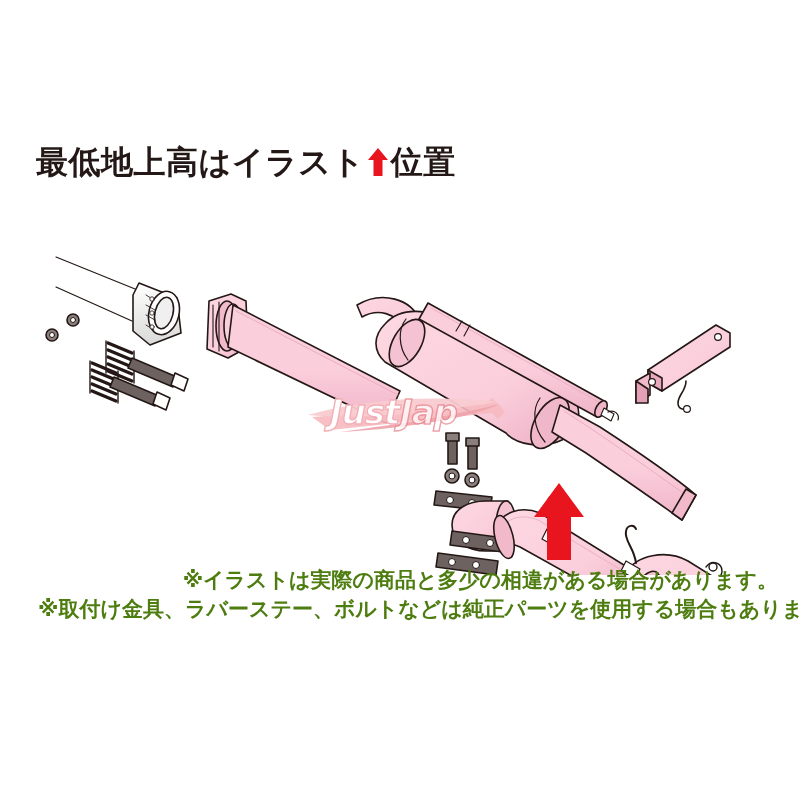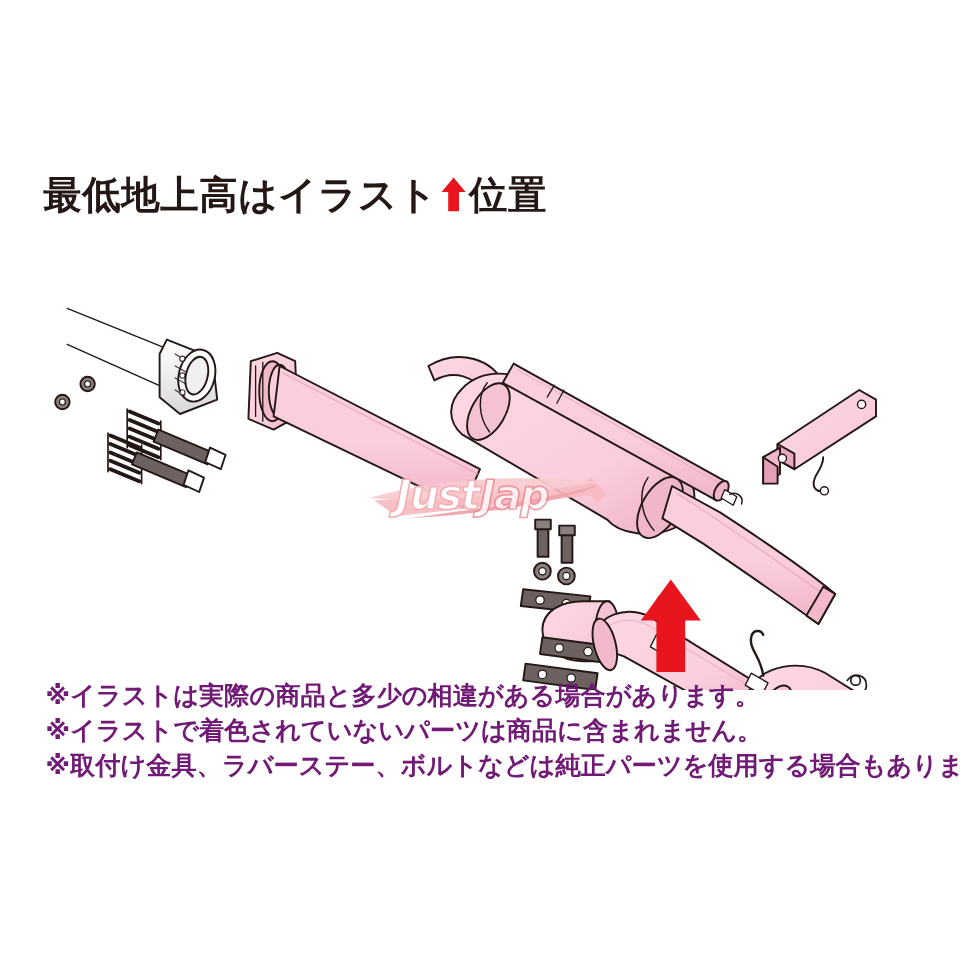--- a/index.html
+++ b/index.html
@@ -14,20 +14,21 @@
     overflow: hidden;
     font-family: "DejaVu Sans", "Liberation Sans", sans-serif;
     color: #231815;
     position: relative;
   }
   #page {
     position: relative;
     width: 800px;
     height: 800px;
     background: #ffffff;
+    text-align: right;
   }
 
   
   .title-row {
     position: absolute;
     left: 36px;
     top: 146px;
     display: flex;
     align-items: center;
     white-space: nowrap;
@@ -53,21 +54,21 @@
   .notes {
     position: absolute;
     left: 38px;
     top: 566px;
     width: 740px;
   }
   .note-line {
     font-size: 21px;
     font-weight: bold;
     line-height: 29px;
-    color: #701a75;
+    color: #4d7c0f;
     white-space: nowrap;
     letter-spacing: 0px;
   }
 
   
   #stage {
     position: absolute;
     left: 0;
     top: 195px;
     width: 800px;
@@ -355,17 +356,16 @@
         <g>
           <text x="330" y="212" font-family="'DejaVu Sans','Liberation Sans',sans-serif" font-size="34" font-weight="bold" font-style="italic" fill="#ffffff" stroke="#F3B0B7" stroke-width="1.4" letter-spacing="-1">Just</text>
           <text x="400" y="212" font-family="'DejaVu Sans','Liberation Sans',sans-serif" font-size="34" font-weight="bold" font-style="italic" fill="#ffffff" stroke="#E8848F" stroke-width="1.4" opacity="0.75" letter-spacing="-1">Jap</text>
         </g>
       </svg>
     </div>
   </div>
 
   <div class="notes">
     <div class="note-line">※イラストは実際の商品と多少の相違がある場合があります。</div>
-    <div class="note-line">※イラストで着色されていないパーツは商品に含まれません。</div>
     <div class="note-line">※取付け金具、ラバーステー、ボルトなどは純正パーツを使用する場合もあります。</div>
   </div>
 
 </div>
 
 </body></html>

